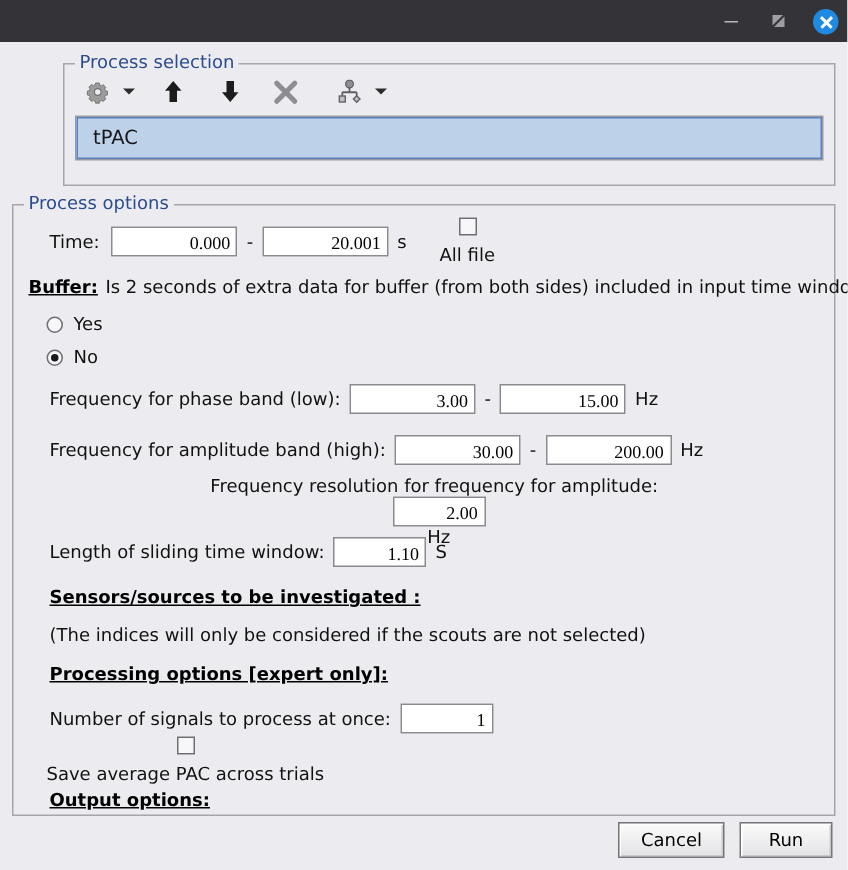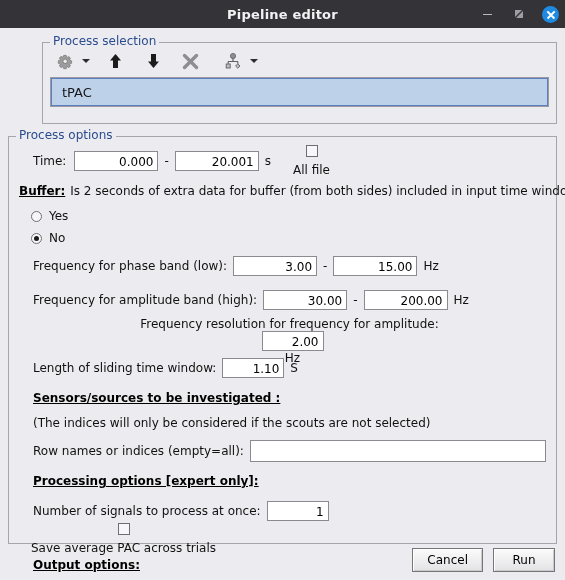--- a/index.html
+++ b/index.html
@@ -205,20 +205,21 @@
   .field {
     border: 1px solid #8a8a90;
     background: #ffffff;
     height: 20px;
     line-height: 20px;
     text-align: right;
     padding: 0 4px 0 4px;
     font-size: 12px;
     color: #000;
     box-sizing: border-box;
+    font-family: Liberation Serif, serif;
   }
   .field.wide-empty {
     text-align: left;
   }
   .dash {
     padding: 0 6px;
     font-size: 12px;
     color: #111;
   }
   .unit {
@@ -303,21 +304,20 @@
 
   .indent-1 { padding-left: 14px; }
   .indent-2 { padding-left: 12px; }
 </style>
 </head>
 <body>
 
 <div class="window">
 
   <div class="titlebar">
-    <div class="titlebar-title">Pipeline editor</div>
     <div class="titlebar-buttons">
       <div class="tb-btn">
         <span class="tb-min-glyph"></span>
       </div>
       <div class="tb-btn">
         <span class="tb-max-glyph"></span>
       </div>
       <div class="tb-close"></div>
     </div>
   </div>
@@ -438,24 +438,20 @@
           <span class="unit">S</span>
         </div>
 
         <div class="opt-row indent-1" style="height:26px;">
           <span class="lbl-bold-underline">Sensors/sources to be investigated :</span>
         </div>
         <div class="opt-row indent-1" style="height:24px;">
           <span class="note">(The indices will only be considered if the scouts are not selected)</span>
         </div>
 
-        <div class="opt-row indent-1" style="height:32px;">
-          <span class="lbl">Row names or indices (empty=all):</span>
-          <input class="field wide-empty" type="text" value="" style="flex: 1 1 auto; margin-left: 6px; height: 22px; font-family: &quot;DejaVu Sans&quot;, &quot;Liberation Sans&quot;, sans-serif;" placeholder="">
-        </div>
 
         <div class="opt-row indent-1" style="height:28px;">
           <span class="lbl-bold-underline">Processing options [expert only]:</span>
         </div>
         <div class="opt-row indent-1" style="height:32px;">
           <span class="lbl">Number of signals to process at once:</span>
           <span class="field" style="width:62px;margin-left:6px;">1</span>
         </div>
 
         <div class="opt-row indent-2" style="height:24px;">

